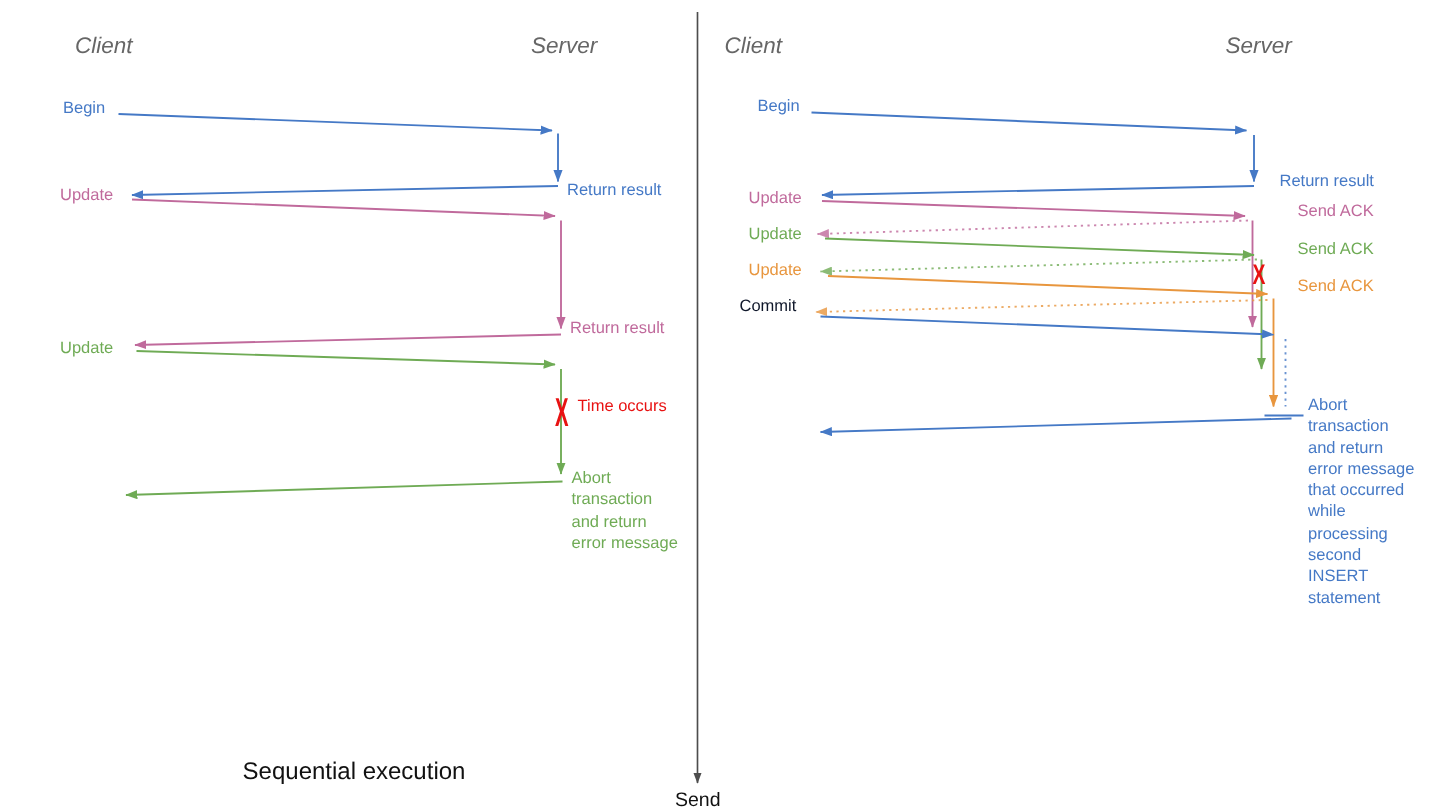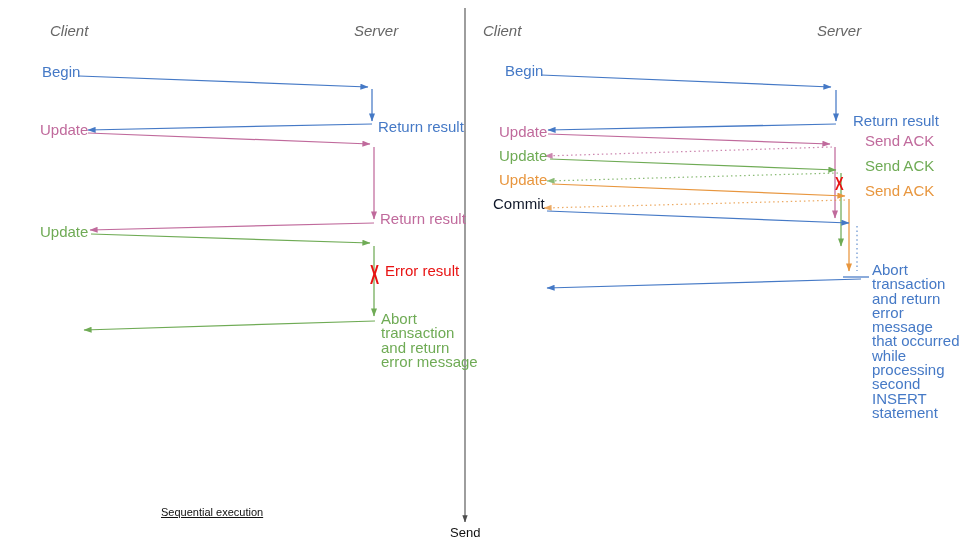--- a/index.html
+++ b/index.html
@@ -7,31 +7,30 @@
     position: relative;
     width: 960px;
     height: 540px;
     background: #ffffff;
     overflow: hidden;
     font-family: "Liberation Sans", "DejaVu Sans", sans-serif;
   }
   #lines { position: absolute; left: 0; top: 0; }
   .lbl {
     position: absolute;
-    font-size: 15px;
+    font-size: 11px;
     line-height: 14.3px;
     white-space: pre-line;
   }
   .lbl.hdr { font-size: 15px; line-height: 15px; font-style: italic; }
   .caption {
     position: absolute;
-    font-size: 11px;
+    font-size: 16px;
     color: #111111;
-    text-align: left;
-    text-decoration: underline;
+    text-align: center;
   }
   .time-label {
     position: absolute;
     font-size: 13px;
     color: #111111;
   }
 </style>
 </head>
 <body>
 
@@ -89,21 +88,21 @@
     </svg>
   <div id="labels">
       <div class="lbl hdr" style="left: 50px; top: 23px; color: rgb(102, 102, 102);">Client</div>
       <div class="lbl hdr" style="left: 354px; top: 23px; color: rgb(102, 102, 102);">Server</div>
       <div class="lbl" style="left: 42px; top: 65px; color: rgb(69, 121, 198);">Begin</div>
       <div class="lbl" style="left: 378px; top: 120px; color: rgb(69, 121, 198);">Return result</div>
       <div class="lbl" style="left: 40px; top: 123px; color: rgb(192, 106, 156);">Update</div>
       <div class="lbl" style="left: 380px; top: 212px; color: rgb(192, 106, 156);">Return result</div>
       <div class="lbl" style="left: 40px; top: 225px; color: rgb(111, 171, 85);">Update</div>
       <div class="lbl" style="left: 370px; top: 268px; color: rgb(232, 18, 18); font-size: 27px; font-weight: bold; transform: scaleX(0.5); transform-origin: left top;">X</div>
-      <div class="lbl" style="left: 385px; top: 264px; color: rgb(232, 18, 18);">Error result</div>
+      <div class="lbl" style="left: 385px; top: 264px; color: rgb(232, 18, 18);">Time occurs</div>
       <div class="lbl" style="left: 381px; top: 312px; color: rgb(111, 171, 85);">Abort
 transaction
 and return
 error message</div>
       <div class="lbl hdr" style="left: 483px; top: 23px; color: rgb(102, 102, 102);">Client</div>
       <div class="lbl hdr" style="left: 817px; top: 23px; color: rgb(102, 102, 102);">Server</div>
       <div class="lbl" style="left: 505px; top: 64px; color: rgb(69, 121, 198);">Begin</div>
       <div class="lbl" style="left: 853px; top: 114px; color: rgb(69, 121, 198);">Return result</div>
       <div class="lbl" style="left: 499px; top: 125px; color: rgb(192, 106, 156);">Update</div>
       <div class="lbl" style="left: 865px; top: 134px; color: rgb(192, 106, 156);">Send ACK</div>

